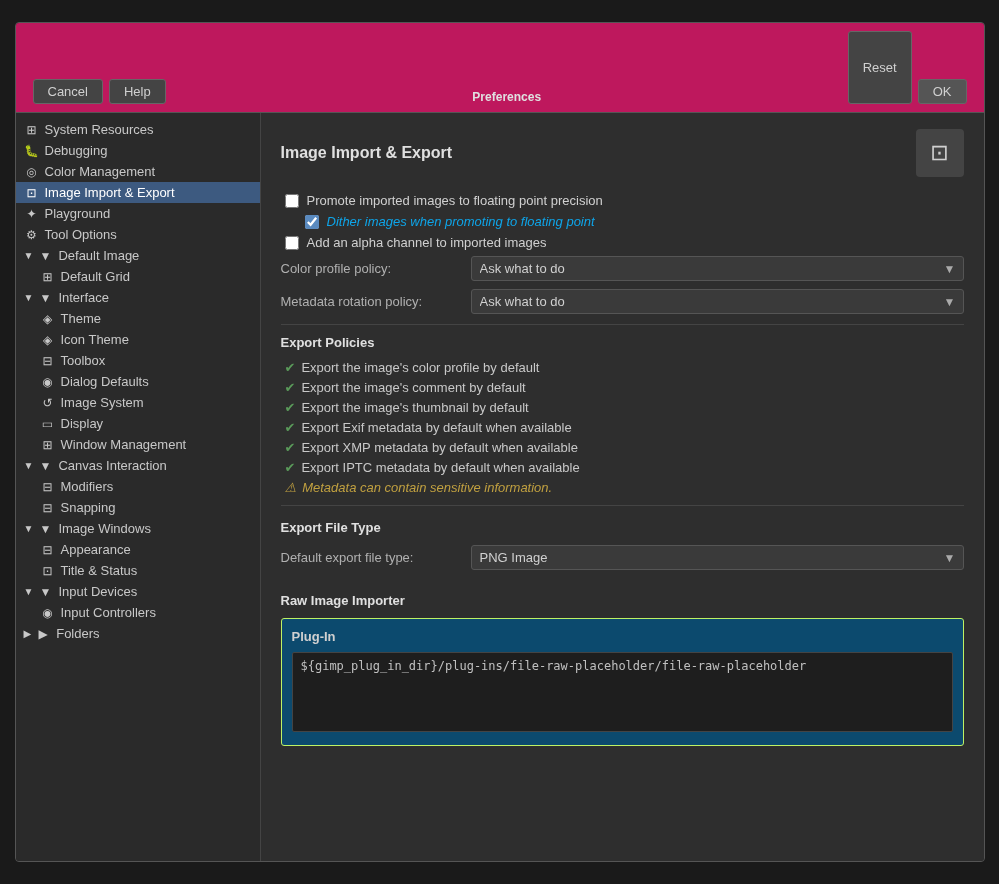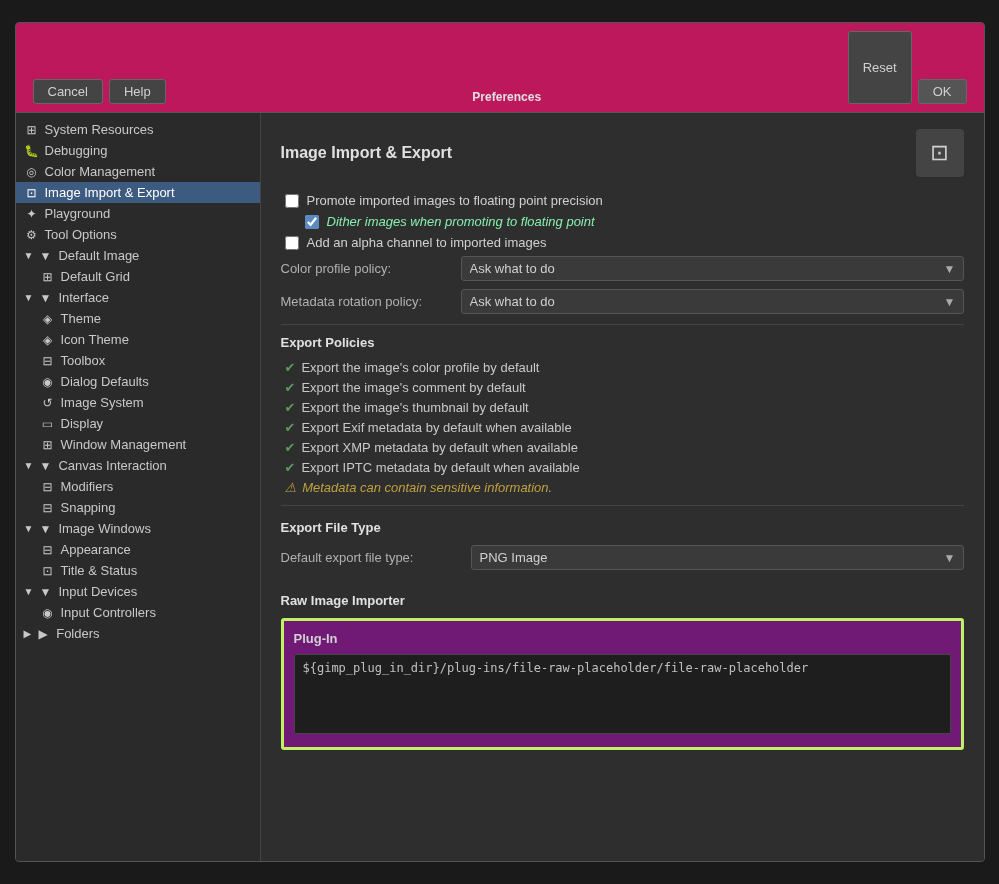--- a/index.html
+++ b/index.html
@@ -110,21 +110,21 @@
       height: 14px;
       accent-color: #5a8abf;
       cursor: pointer;
     }
     .checkbox-row.indented { padding-left: 24px; }
     .checkbox-row.disabled label { color: #888; font-style: italic; }
     .field-row {
       display: flex;
       align-items: center;
       margin-bottom: 8px;
-      gap: 0;
+      gap: 10px;
     }
     .field-label { color: #b0b0b0; min-width: 180px; }
     .select-wrap {
       flex: 1;
       position: relative;
     }
     select {
       width: 100%;
       background: #3a3a3a;
       border: 1px solid #555;
@@ -158,23 +158,23 @@
       margin-bottom: 5px;
       padding-left: 4px;
     }
     .warn-icon { color: #c8a020; margin-right: 6px; font-size: 13px; }
     .warning-row span { color: #c0a040; font-style: italic; }
     .export-file-section { margin-top: 14px; margin-bottom: 23px; }
     .file-type-row { display: flex; align-items: center; gap: 10px; }
     .file-type-label { color: #b0b0b0; min-width: 180px; }
     .raw-section { margin-top: 19px; }
     .raw-box {
-      border: 3px solid #bef264;
+      border: 1px solid #bef264;
       border-radius: 3px;
-      background: #701a75;
+      background: #0c4a6e;
       padding: 10px;
     }
     .raw-box-title { font-weight: bold; color: #d0d0d0; margin-bottom: 8px; }
     .raw-box-input {
       width: 100%;
       background: #1e1e1e;
       border: 1px solid #444;
       border-radius: 2px;
       color: #c0c0c0;
       padding: 6px 8px;
@@ -323,21 +323,21 @@
 
       <div>
 
         <div class="checkbox-row">
           <input type="checkbox" id="promote" style="">
           <label for="promote">Promote imported images to floating point precision</label>
         </div>
 
         <div class="checkbox-row indented disabled">
           <input type="checkbox" id="dither" checked="" style="">
-          <label for="dither" style="color:#86efac;">Dither images when promoting to floating point</label>
+          <label for="dither" style="color:#0ea5e9;">Dither images when promoting to floating point</label>
         </div>
 
         <div class="checkbox-row">
           <input type="checkbox" id="alpha" style="">
           <label for="alpha">Add an alpha channel to imported images</label>
         </div>
 
         <div class="field-row">
           <span class="field-label">Color profile policy:</span>
           <div class="select-wrap">

